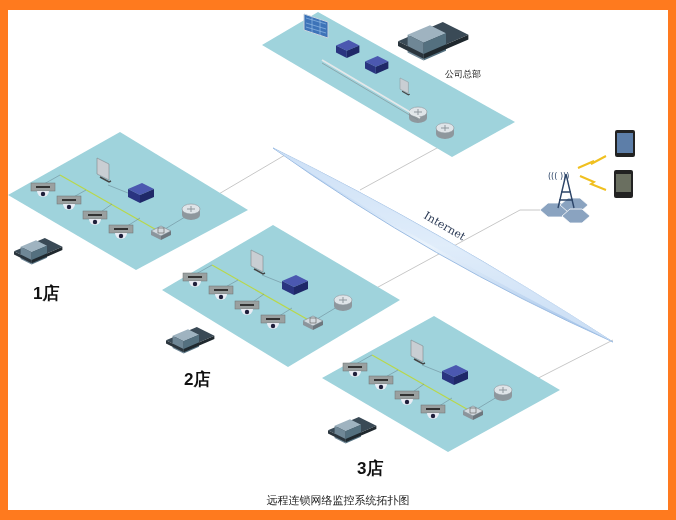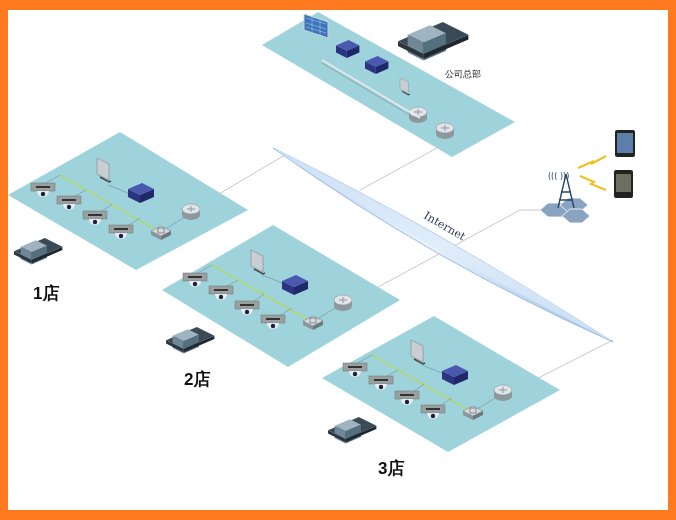--- a/index.html
+++ b/index.html
@@ -224,14 +224,15 @@
         </g>
       <g transform="translate(328,417) scale(1.1)">
           <use href="#building"></use>
         </g>
     </g>
   </svg>
 
   <div class="hq-label">公司总部</div>
   <div class="store-label" style="left:25px; top:272px;">1店</div>
   <div class="store-label" style="left:168px; top:358px;margin-left:8px;">2店</div>
-  <div class="store-label" style="left:349px; top:447px;margin-left:21px;">3店</div>
+  <div class="store-label" style="left:349px; top:447px;">3店</div>
+  <div class="caption">远程连锁网络监控系统拓扑图</div>
 </div>
 
 </body></html>

